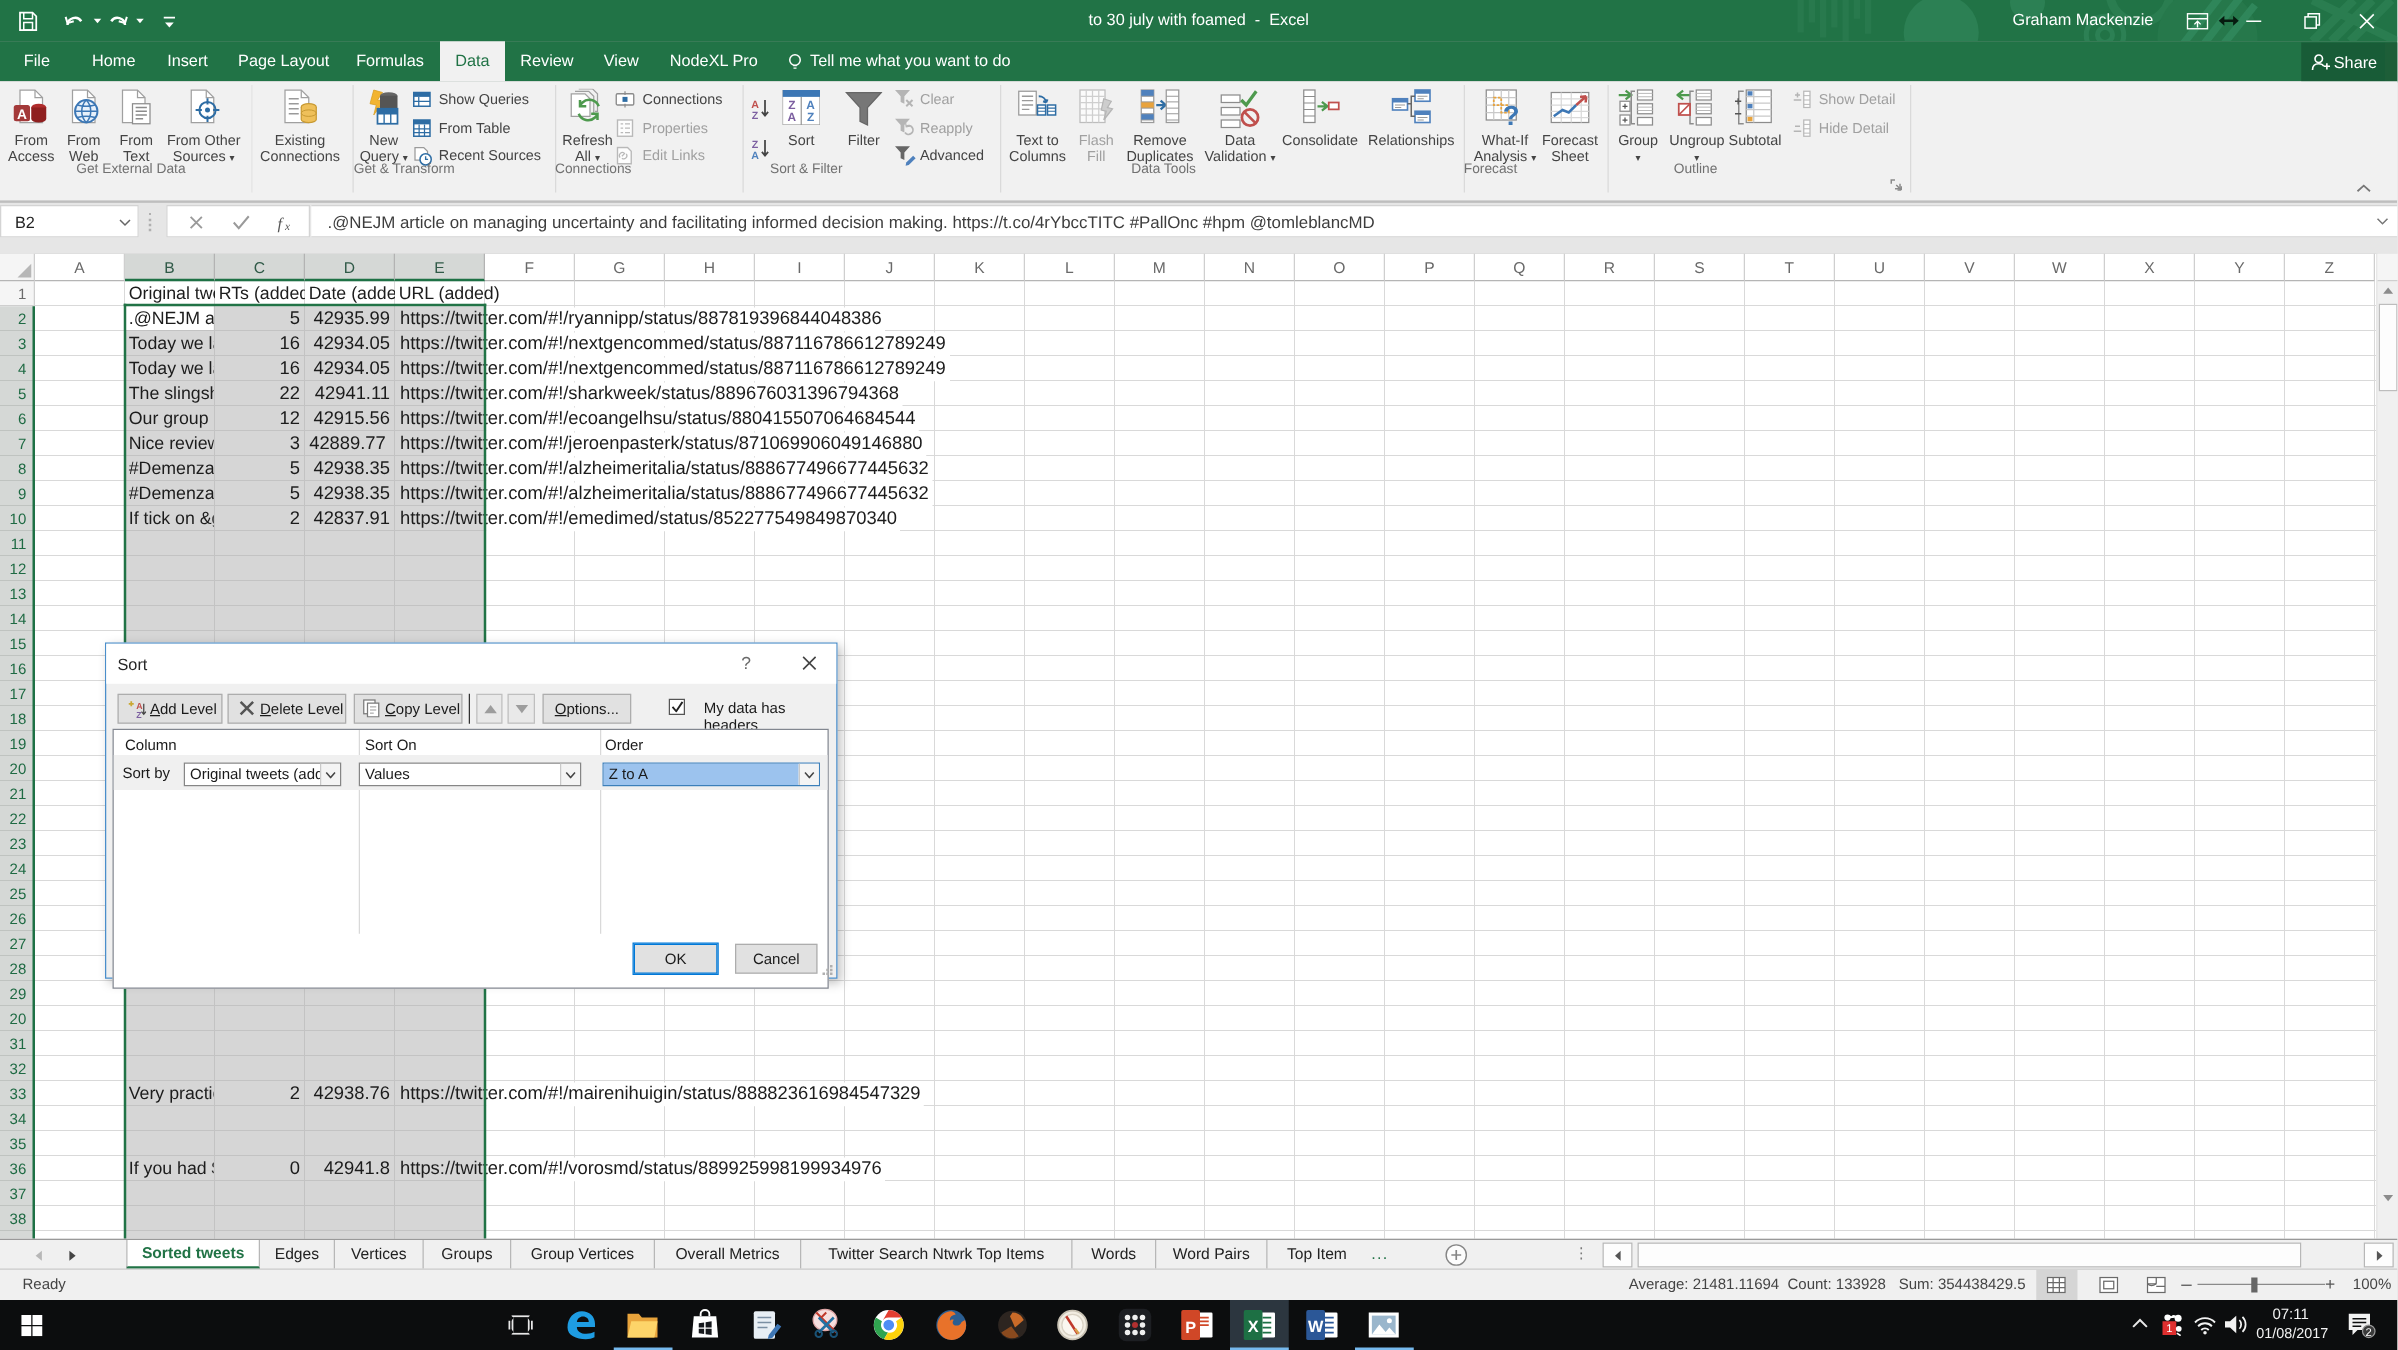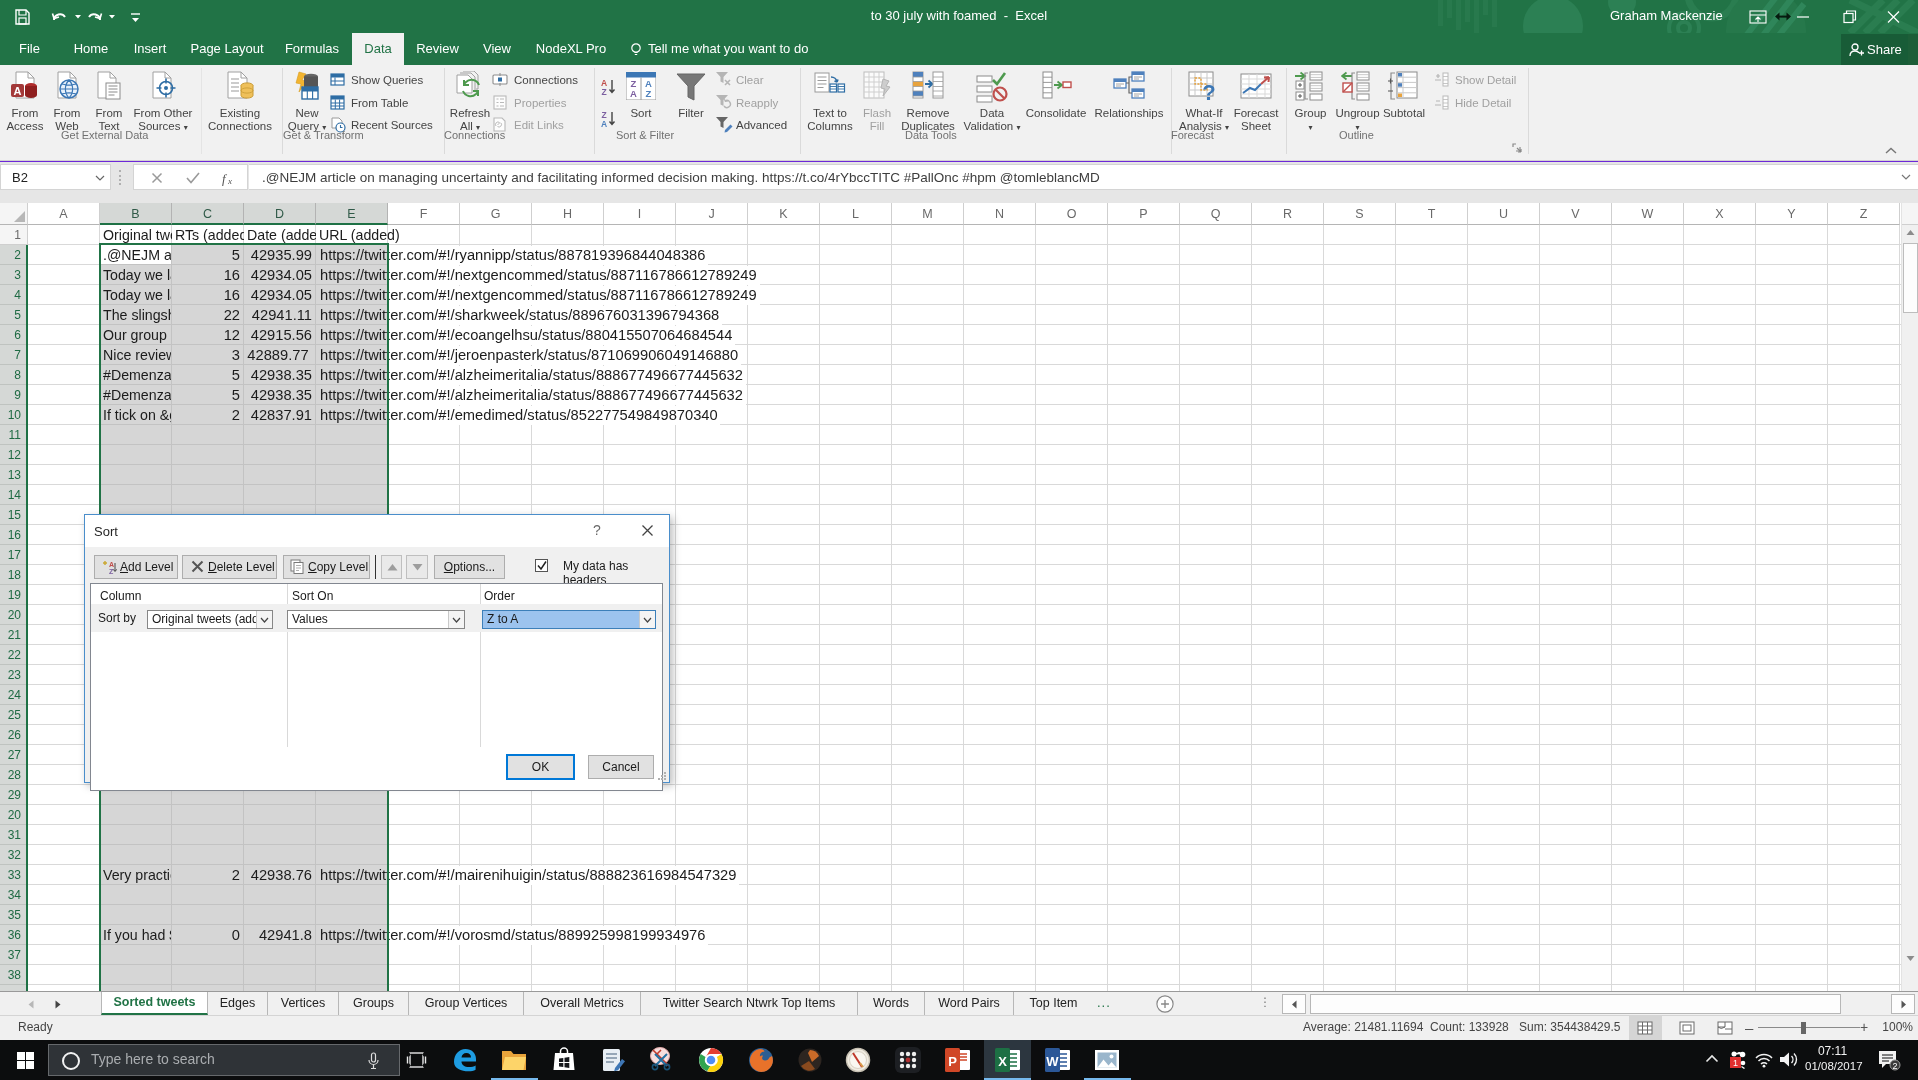--- a/index.html
+++ b/index.html
@@ -1,17 +1,17 @@
 <!DOCTYPE html>
 <html><head>
 <meta charset="utf-8">
 <style>
 * { margin:0; padding:0; box-sizing:border-box; -webkit-font-smoothing:antialiased; }
 html,body { width:1918px; height:1080px; overflow:hidden; }
-#s { position:relative; width:1918px; height:1080px; font-family:"Liberation Sans", sans-serif; background:#6d28d9; }
+#s { position:relative; width:1918px; height:1080px; font-family:"Liberation Sans", sans-serif; background:#a3a3a3; }
 .abs { position:absolute; }
 
 #titlebar { position:absolute; left:0; top:0; width:1918px; height:33px; background:#217346; overflow:hidden; }
 #tabrow { position:absolute; left:0; top:33px; width:1918px; height:32px; background:#217346; }
 .rtab { position:absolute; top:0; height:32px; color:#fff; font-size:13px; line-height:31px; text-align:center; }
 #ribbon { position:absolute; left:0; top:65px; width:1918px; height:96px; background:#f1f1f1; border-bottom:1px solid #d2d2d2; overflow:hidden; }
 .gsep { position:absolute; top:3px; height:86px; width:1px; background:#dadada; }
 .glabel { position:absolute; top:64px; font-size:11px; color:#717171; text-align:left; }
 .biglabel { position:absolute; font-size:11.5px; color:#444; text-align:center; line-height:13px; }
 .smalltxt { position:absolute; font-size:11.5px; color:#444; line-height:14px; }
@@ -773,30 +773,20 @@
   </div>
   <div id="taskbar">
     <svg class="abs" style="left:17px;top:12px;width:17px;height:17px" viewBox="0 0 17 17">
         <g fill="#fff">
           <rect x="0" y="0" width="8" height="8"></rect>
           <rect x="9" y="0" width="8" height="8"></rect>
           <rect x="0" y="9" width="8" height="8"></rect>
           <rect x="9" y="9" width="8" height="8"></rect>
         </g>
       </svg>
-    <div class="abs" style="left:48px;top:4px;width:352px;height:32px;background:#2f3337;border:1px solid #66696c;box-sizing:border-box;">
-      <svg class="abs" style="left:12px;top:6px;width:20px;height:20px" viewBox="0 0 20 20">
-          <circle cx="10" cy="10" r="8" fill="none" stroke="#f2f2f2" stroke-width="2"></circle>
-        </svg>
-      <div class="abs" style="left:42px;top:6px;font-size:14px;color:#aaadb0;">Type here to search</div>
-      <svg class="abs" style="left:318px;top:7px;width:13px;height:18px" viewBox="0 0 13 18">
-          <rect x="4.5" y="1" width="4" height="9" rx="2" fill="none" stroke="#ddd" stroke-width="1.2"></rect>
-          <path d="M2 8 a4.5 4.5 0 0 0 9 0 M6.5 13 v3 M4 16.5 h5" fill="none" stroke="#ddd" stroke-width="1.2"></path>
-        </svg>
-    </div>
     <svg class="abs" style="left:406px;top:10px;width:21px;height:20px" viewBox="0 0 21 20">
         <rect x="4" y="3" width="13" height="14" fill="none" stroke="#e8e8e8" stroke-width="1.4"></rect>
         <path d="M2 6 L4 3.5 M19 6 L17 3.5 M2 14 L4 16.5 M19 14 L17 16.5" stroke="#0c0d0e" stroke-width="2.5"></path>
         <path d="M1.5 6.5 v7 M19.5 6.5 v7" stroke="#e8e8e8" stroke-width="1.4"></path>
       </svg>
 
     <svg class="tic" style="left:451px;" viewBox="0 0 28 28">
         <path d="M3 16 C3 8.5 8 3 14.5 3 C20.5 3 25 7 25 13 v2.5 H10.5 c0 3.5 3 5.5 7.5 5.5 c2.6 0 5 -0.6 6.6 -1.6 v4.4 c-1.8 1 -4.4 1.5 -7 1.5 C10 25.3 3 22.5 3 16 z M10.5 11.5 H20 c0 -2.6 -1.8 -4.4 -4.7 -4.4 c-2.6 0 -4.4 1.8 -4.8 4.4 z" fill="#1e9ce2"></path>
       </svg>
 

